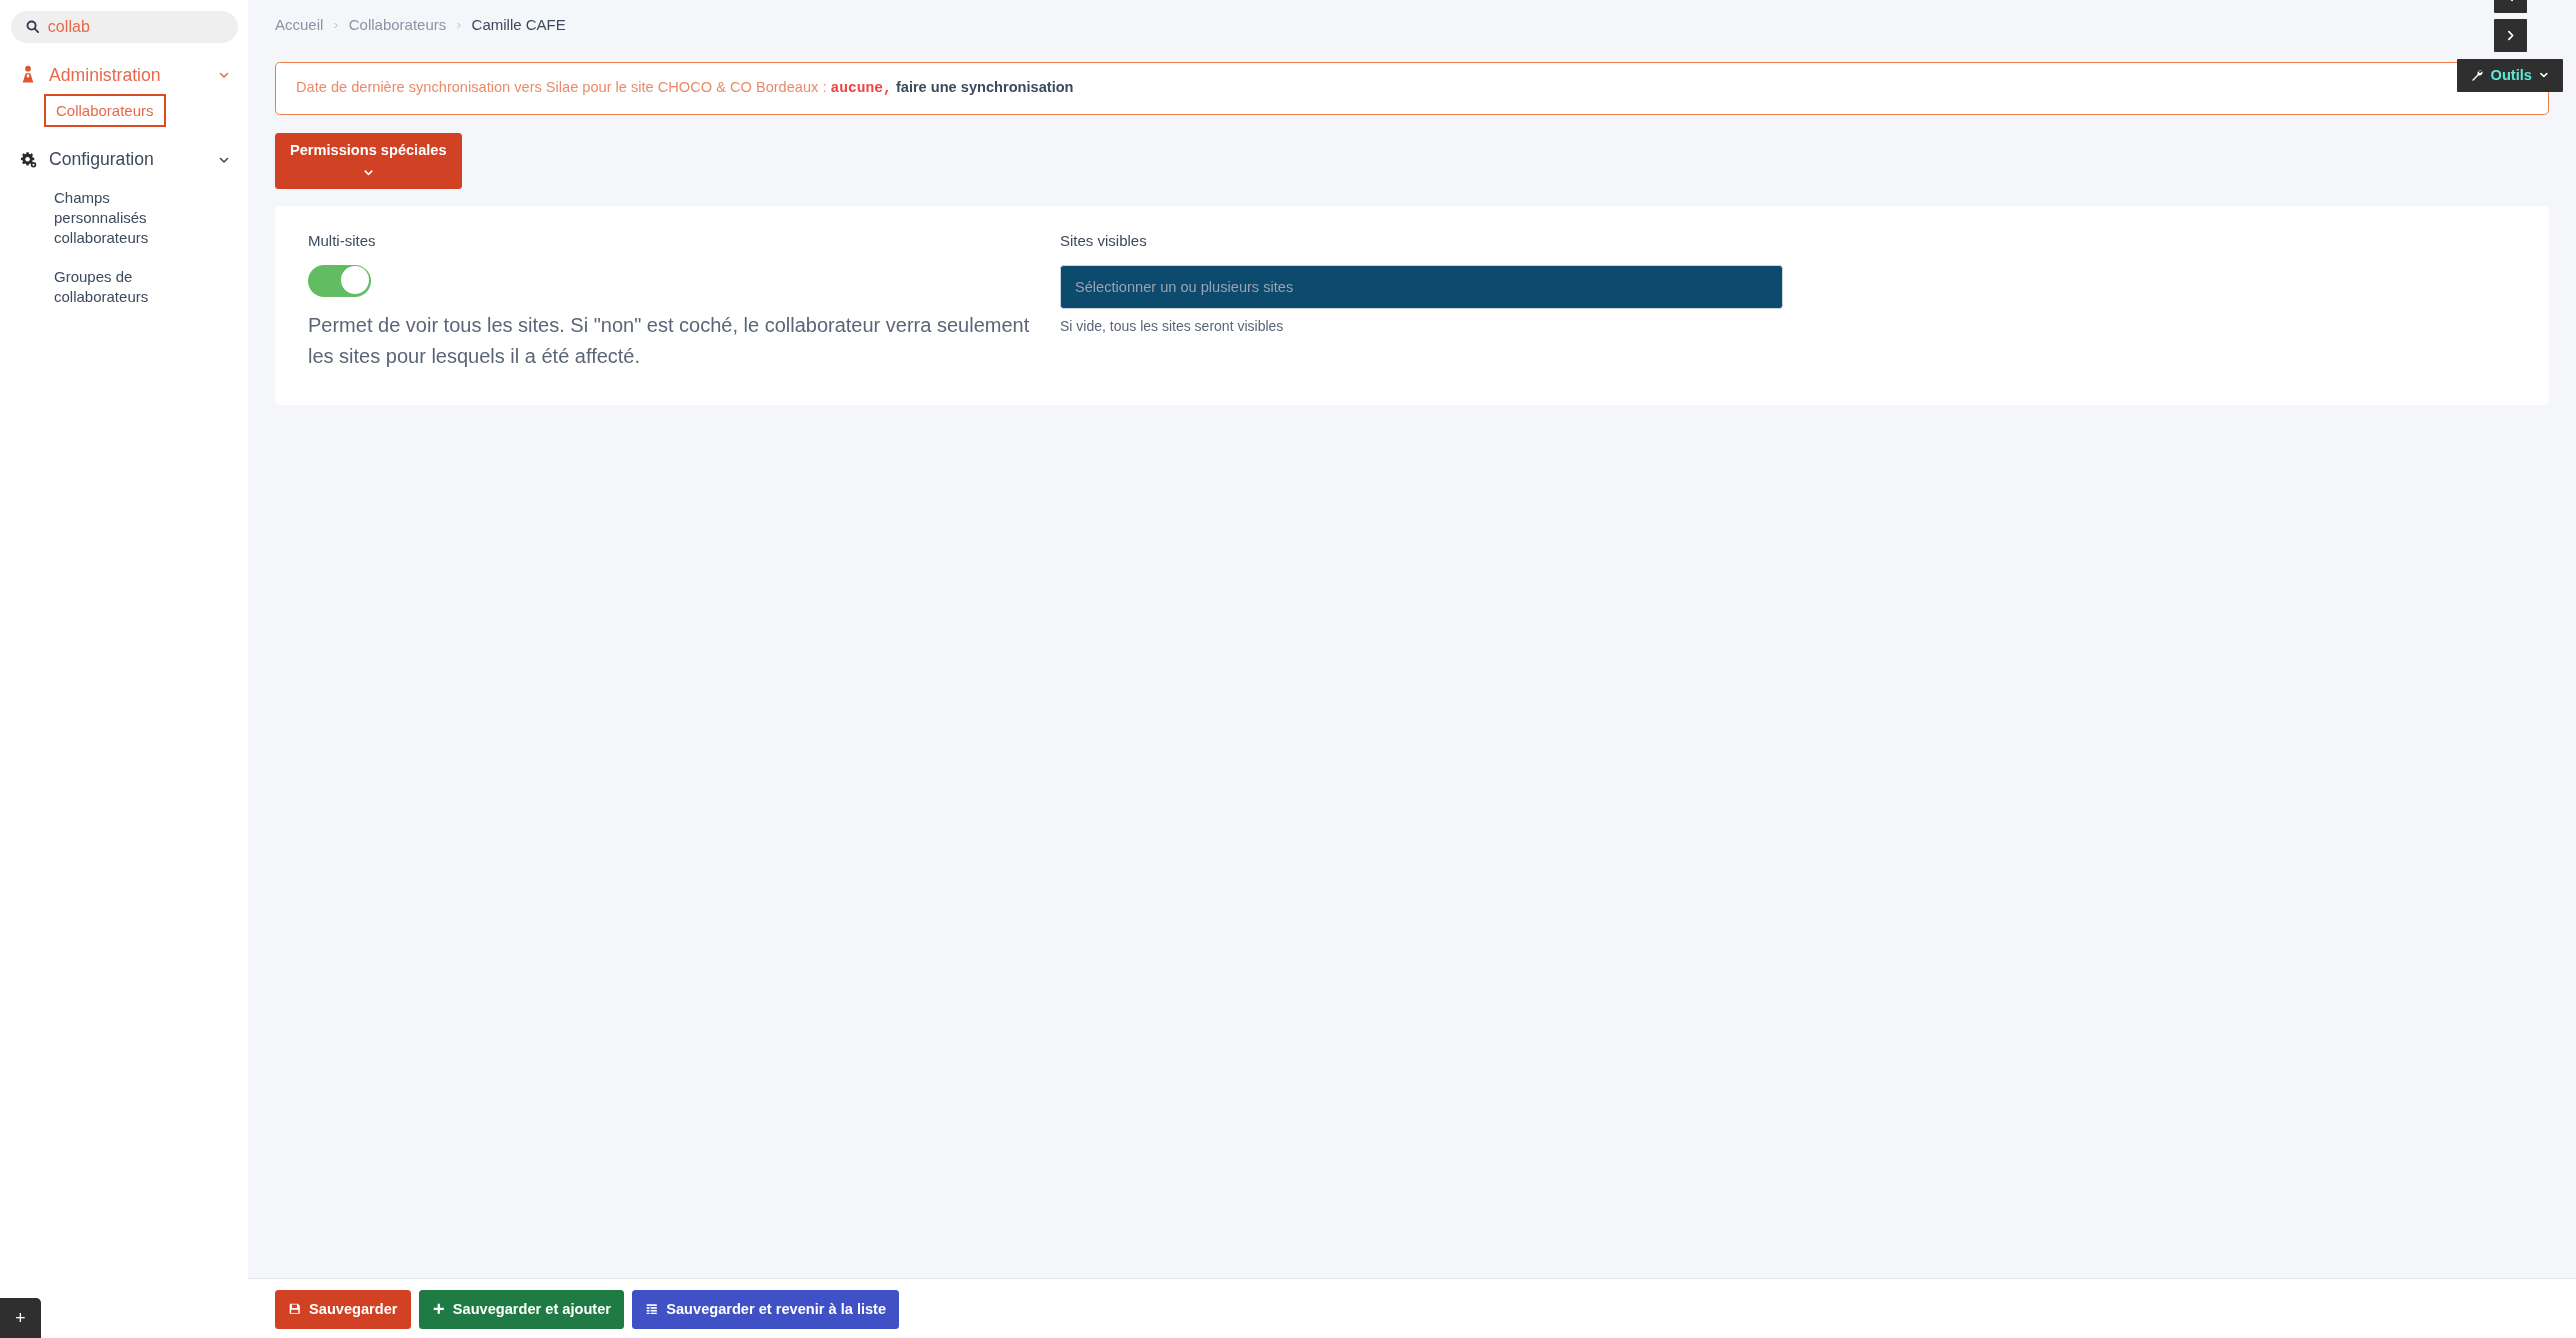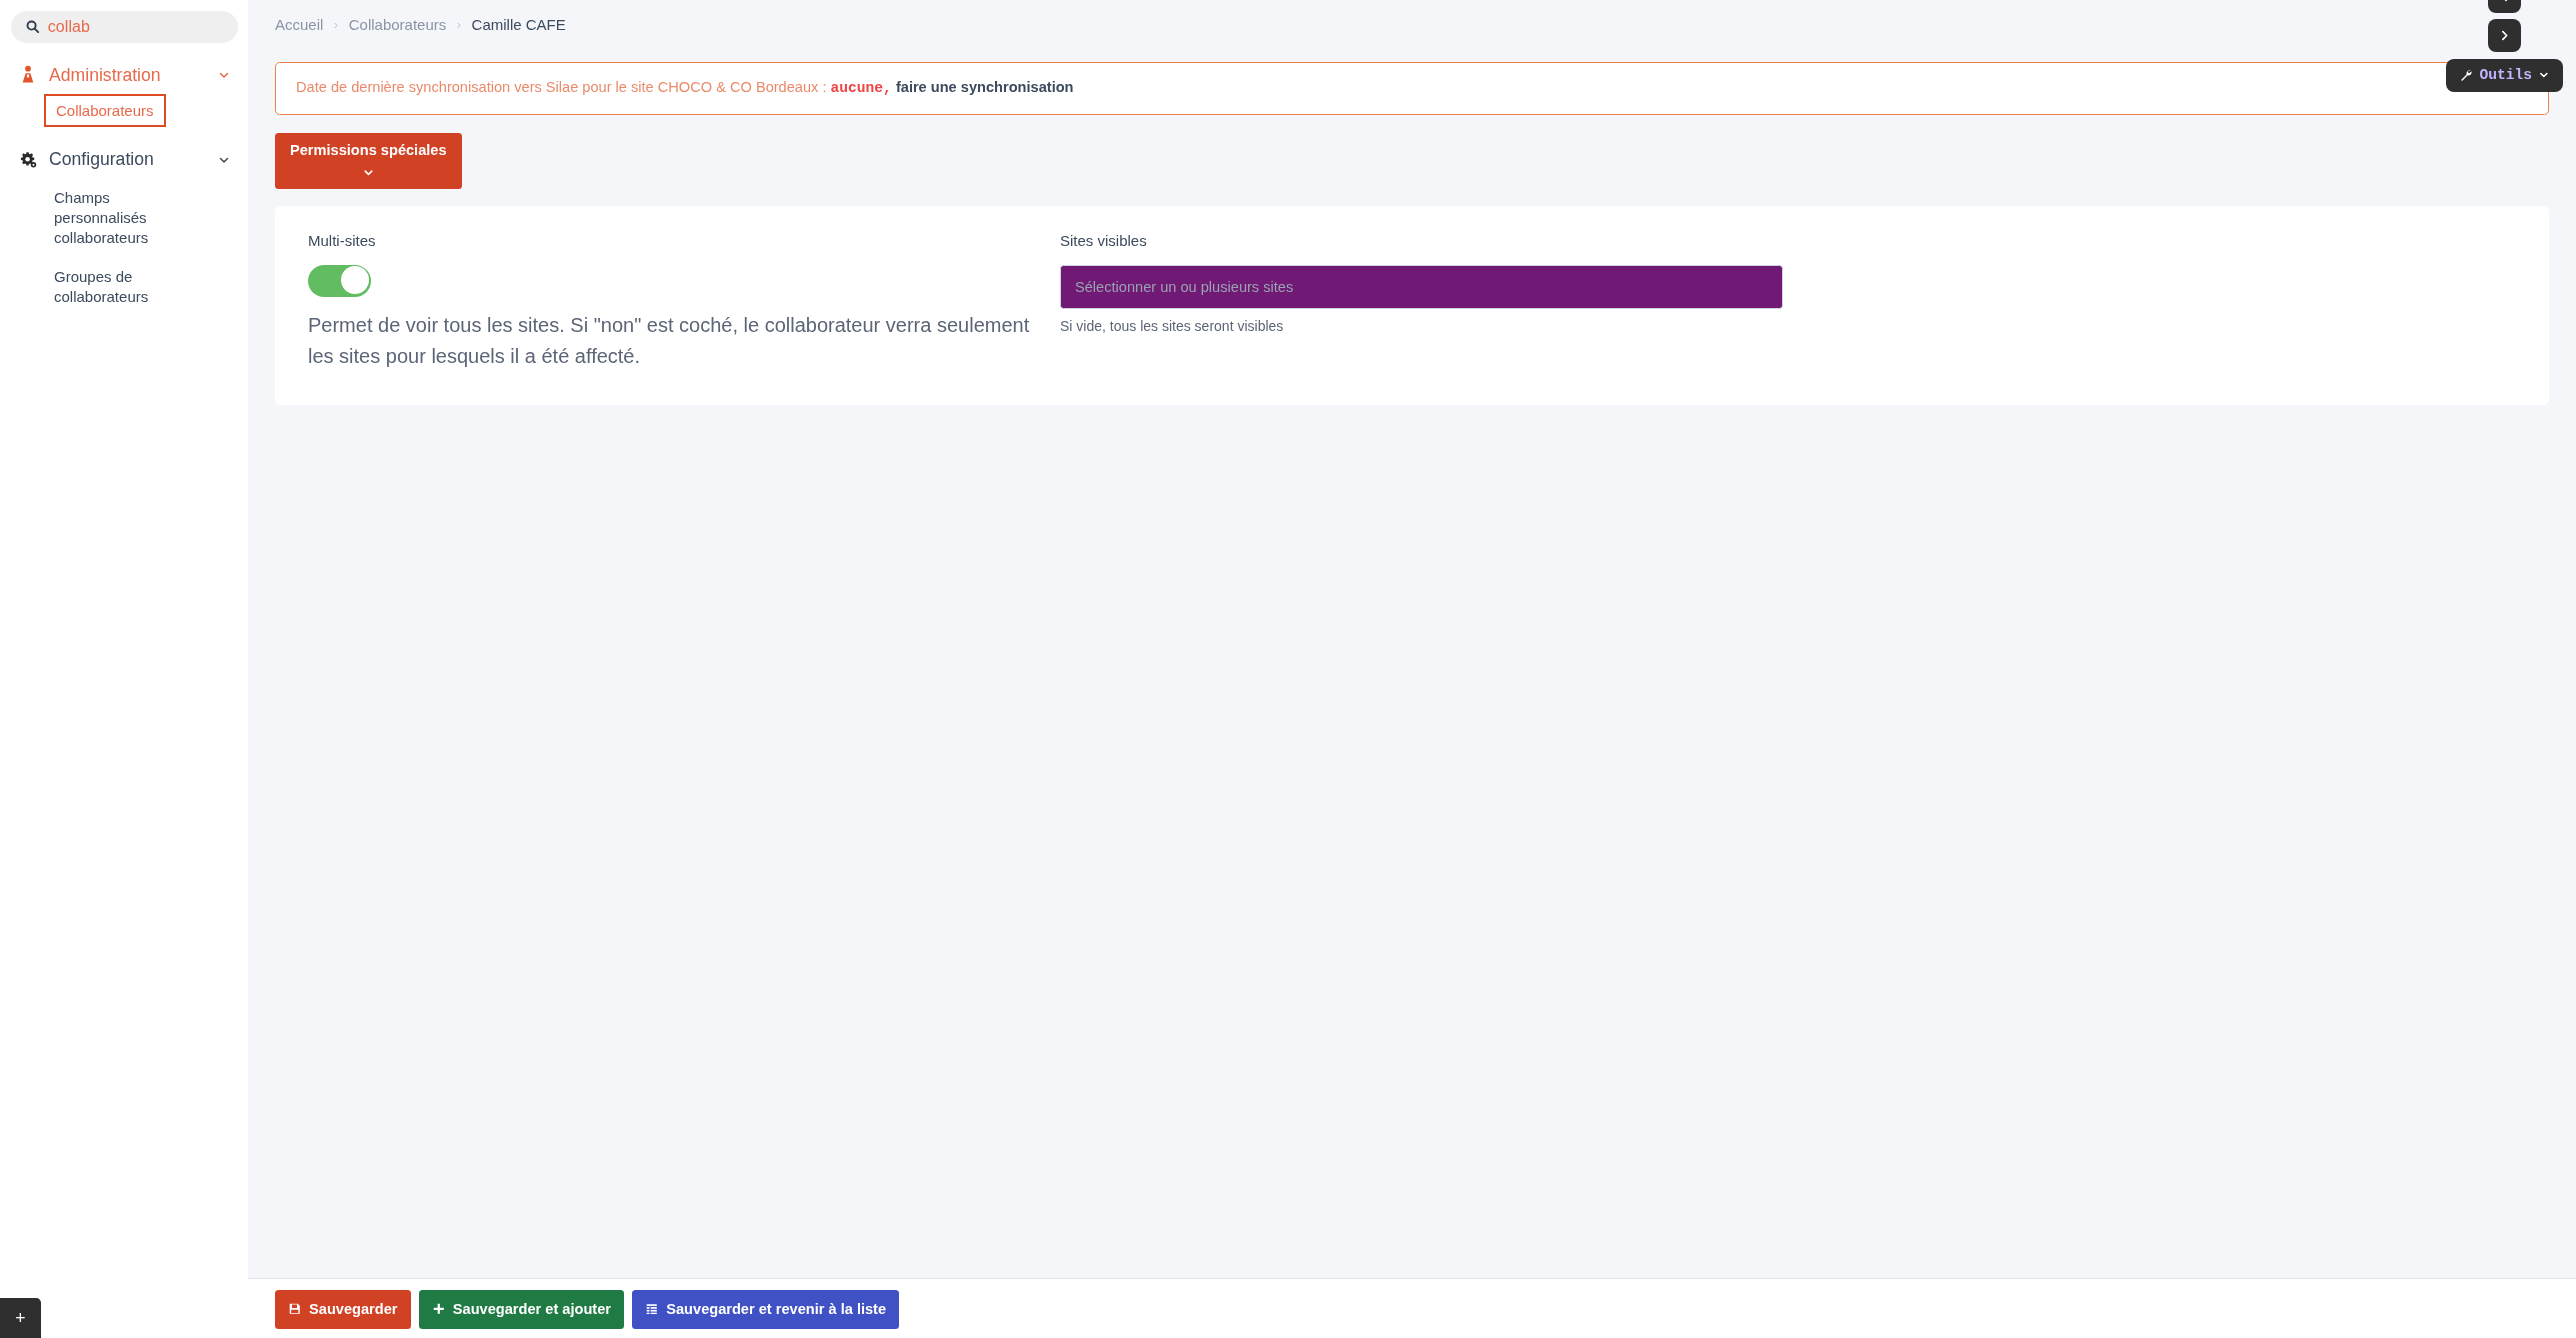--- a/index.html
+++ b/index.html
@@ -178,28 +178,28 @@
     flex-direction: column;
   }
   #pager-count {
     font-size: 15px;
     color: #6e7888;
     margin-right: 6.4px;
     white-space: nowrap;
   }
   .dk-btn {
     background: #2f2f2f;
-    color: #c4b5fd;
+    color: #5eead4;
     border: none;
-    border-radius: 8px;
+    border-radius: 1px;
     height: 33px;
     min-width: 33px;
     padding: 0 9.4px;
     font-size: 14.6px;
-    font-family: Liberation Mono, monospace;
+    font-family: Liberation Sans, sans-serif;
     display: flex;
     align-items: center;
     justify-content: center;
     gap: 6.4px;
     cursor: pointer;
     line-height: 1;
   }
   .dk-btn svg { display:block; }
   .dk-btn.tools { padding: 0 13px; font-weight: bold; }
 
@@ -299,21 +299,21 @@
     font-size: 14px;
     color: #5b6577;
     line-height: 1.3;
   }
 
   .select-input {
     width: 723px;
     height: 44px;
     border: 1.2px solid #ced6e0;
     border-radius: 3.5px;
-    background: #701a75;
+    background: #0c4a6e;
     display: flex;
     align-items: center;
     padding: 7px 14px;
     font-size: 14.6px;
     color: #9aa3b2;
     cursor: pointer;
   }
 
   
   #footer {

